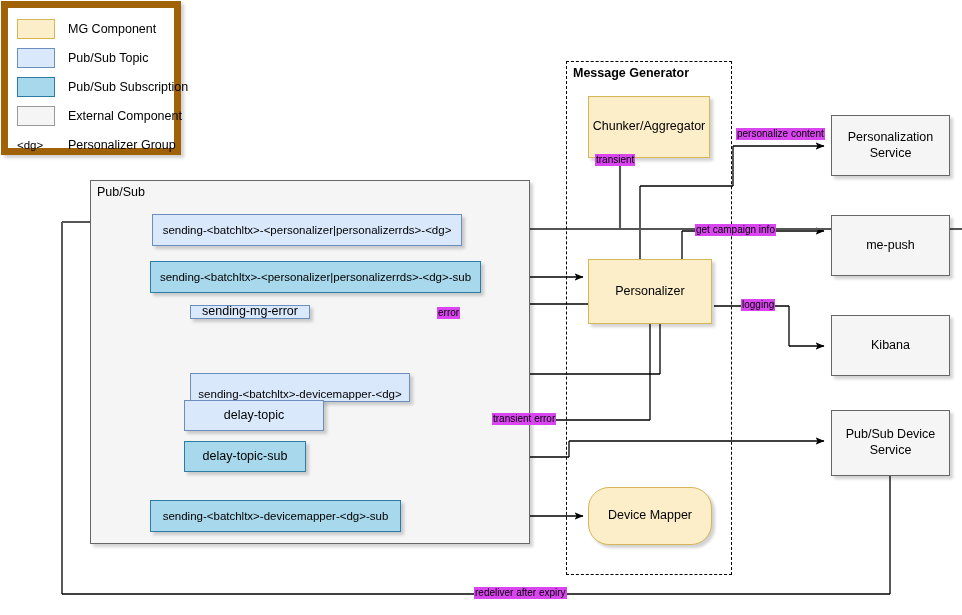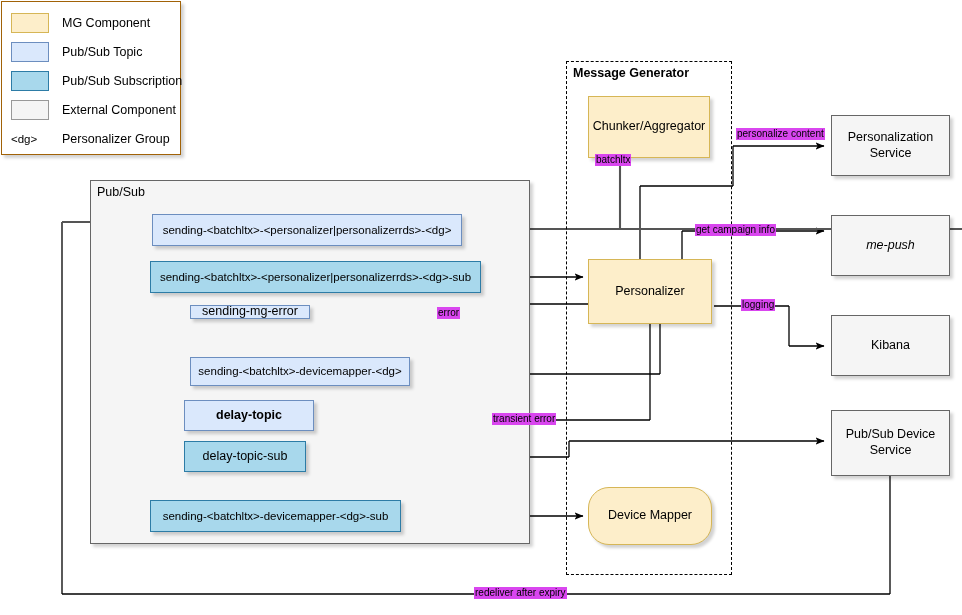--- a/index.html
+++ b/index.html
@@ -61,21 +61,21 @@
     border:1.4px dashed #000000;
     font-weight:bold;
   }
 
   
   #legend{
     position:absolute;
     left:1px; top:1px;
     width:180px; height:154px;
     background:#ffffff;
-    border:1px solid #a16207;
+    border:7px solid #a16207;
     box-shadow:3px 3px 3px rgba(0,0,0,0.18);
     z-index:20;
     box-sizing:border-box;
     padding:6px 0 0 0;
   }
   .legend-row{
     display:flex;
     align-items:center;
     height:29px;
     padding-left:9px;
@@ -210,53 +210,53 @@
   </div>
 
   <div class="node sub" style="left:150px;top:261px;width:331px;height:32px;font-size:11.5px;">
     <span>sending-&lt;batchltx&gt;-&lt;personalizer|personalizerrds&gt;-&lt;dg&gt;-sub</span>
   </div>
 
   <div class="node topic" style="left:190px;top:305px;width:120px;height:14px;">
     <span>sending-mg-error</span>
   </div>
 
-  <div class="node topic" style="left:190px;top:357px;width:220px;height:29px;font-size:11.5px;">
+  <div class="node topic" style="left:190px;top:373px;width:220px;height:29px;font-size:11.5px;align-items:flex-end;">
     <span>sending-&lt;batchltx&gt;-devicemapper-&lt;dg&gt;</span>
   </div>
 
-  <div class="node topic" style="left:184px;top:400px;width:130px;height:31px;font-weight:bold;">
+  <div class="node topic" style="left:184px;top:400px;width:140px;height:31px;">
     <span>delay-topic</span>
   </div>
 
   <div class="node sub" style="left:184px;top:441px;width:122px;height:31px;">
     <span>delay-topic-sub</span>
   </div>
 
   <div class="node sub" style="left:150px;top:500px;width:251px;height:32px;font-size:11.5px;">
     <span>sending-&lt;batchltx&gt;-devicemapper-&lt;dg&gt;-sub</span>
   </div>
 
   <div class="node ext" style="left:831px;top:115px;width:119px;height:61px;">
     <span>Personalization Service</span>
   </div>
 
-  <div class="node ext" style="left:831px;top:215px;width:119px;height:61px;font-style:italic;">
+  <div class="node ext" style="left:831px;top:215px;width:119px;height:61px;">
     <span>me-push</span>
   </div>
 
   <div class="node ext" style="left:831px;top:315px;width:119px;height:61px;">
     <span>Kibana</span>
   </div>
 
   <div class="node ext" style="left:831px;top:410px;width:119px;height:66px;">
     <span>Pub/Sub Device Service</span>
   </div>
 
-  <span class="elabel" style="left:595px;top:154px;">batchltx</span>
+  <span class="elabel" style="left:595px;top:154px;">transient</span>
 
   <span class="elabel" style="left:736px;top:128px;">personalize content</span>
 
   <span class="elabel" style="left:695px;top:224px;">get campaign info</span>
 
   <span class="elabel" style="left:741px;top:299px;">logging</span>
 
   <span class="elabel" style="left:437px;top:307px;">error</span>
 
   <span class="elabel" style="left:492px;top:413px;">transient error</span>

